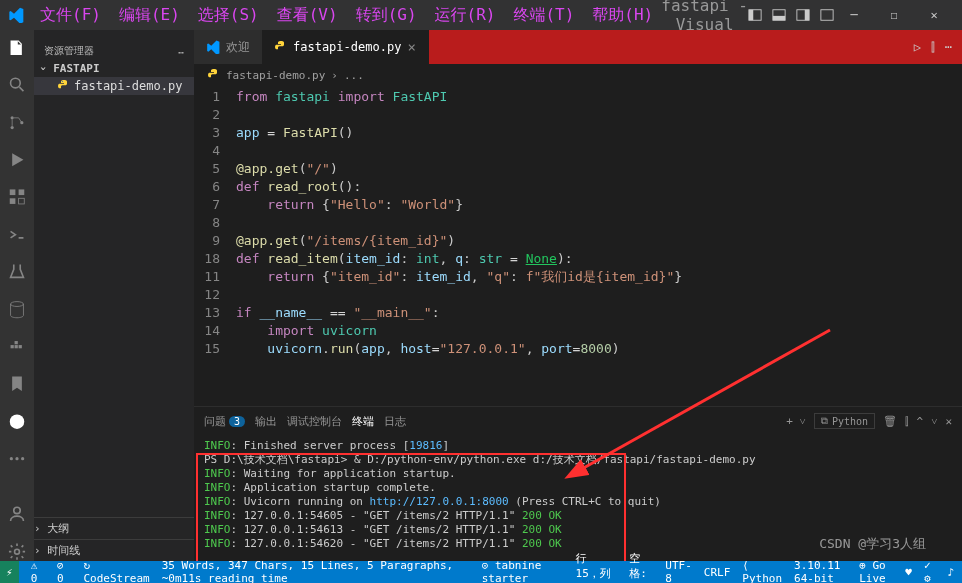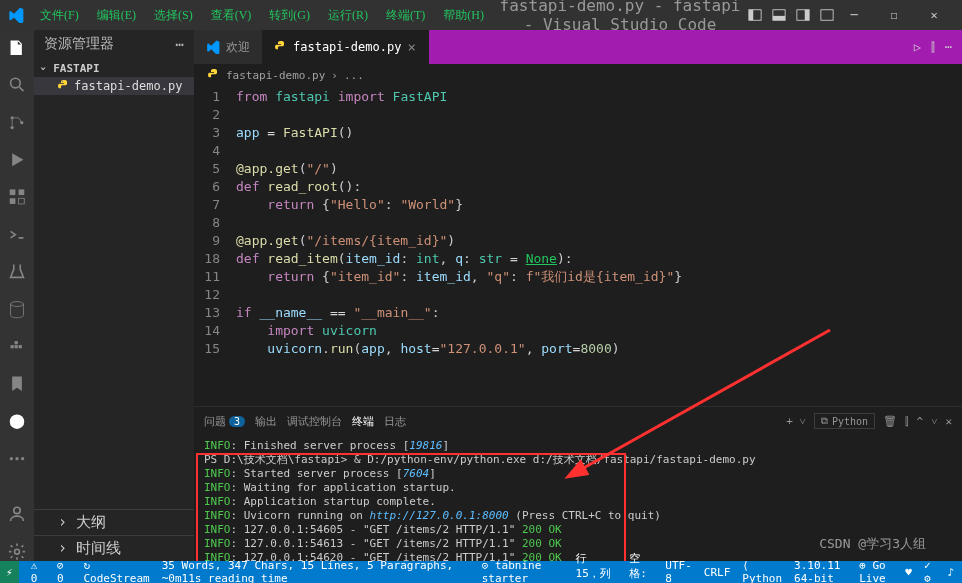--- a/index.html
+++ b/index.html
@@ -1,38 +1,38 @@
 <!DOCTYPE html>
 <html><head>
 <meta charset="utf-8">
 <style>
 * { margin: 0; padding: 0; box-sizing: border-box; }
 body { font-family: "Segoe UI", Consolas, monospace; font-size: 12px; background: #1e1e1e; color: #cccccc; width: 962px; height: 583px; overflow: hidden; position: relative; }
 .titlebar { height: 30px; background: #323233; display: flex; align-items: center; padding: 0 8px; }
 .titlebar .logo { width: 16px; height: 16px; margin-right: 8px; }
 .titlebar .menu { display: flex; gap: 2px; }
-.titlebar .menu span { padding: 4px 8px; color: #22c55e; font-size: 12px; font-family: Liberation Serif, serif; }
+.titlebar .menu span { padding: 4px 8px; color: #d946ef; font-size: 16px; }
 .titlebar .center { flex: 1; text-align: center; color: #999; font-size: 16px; }
 .titlebar .right { display: flex; gap: 10px; align-items: center; }
 .titlebar .right .icon { width: 14px; height: 14px; color: #ccc; }
 .winbtn { width: 40px; height: 30px; display: flex; align-items: center; justify-content: center; color: #ccc; }
 .main { display: flex; height: calc(100% - 30px - 22px); }
 .activitybar { width: 34px; background: #333333; display: flex; flex-direction: column; align-items: center; padding-top: 8px; gap: 18px; }
 .activitybar .aicon { width: 20px; height: 20px; color: #858585; }
 .activitybar .aicon.active { color: #fff; }
 .activitybar .spacer { flex: 1; }
 .sidebar { width: 160px; background: #252526; display: flex; flex-direction: column; }
-.sidebar-hdr { height: 28px; display: flex; align-items: center; padding: 0 10px; font-size: 14px; color: #bbb; justify-content: space-between; }
+.sidebar-hdr { height: 28px; display: flex; align-items: flex-end; padding: 0 10px; font-size: 10px; color: #bbb; justify-content: space-between; }
 .sidebar-section { padding: 2px 0; }
 .sidebar-section .sec-title { font-size: 11px; font-weight: bold; padding: 2px 6px; color: #ccc; }
 .sidebar-section .file { padding: 2px 8px 2px 24px; color: #ddd; font-size: 12px; background: #37373d; display: flex; align-items: center; gap: 4px; }
 .sidebar-bottom { margin-top: auto; }
-.sidebar-bottom .row { padding: 3px 24px; font-size: 15px; color: #ccc; border-top: 1px solid #3c3c3c; }
+.sidebar-bottom .row { padding: 3px 0; font-size: 11px; color: #ccc; border-top: 1px solid #3c3c3c; }
 .editor-area { flex: 1; display: flex; flex-direction: column; background: #1e1e1e; }
-.tabbar { height: 34px; background: #a21caf; display: flex; align-items: stretch; }
+.tabbar { height: 34px; background: #b91c1c; display: flex; align-items: stretch; }
 .tab { padding: 0 12px; display: flex; align-items: center; gap: 6px; font-size: 12px; color: #969696; background: #2d2d2d; border-right: 1px solid #1e1e1e; }
 .tab.active { background: #1e1e1e; color: #fff; }
 .tab .close { color: #888; font-size: 14px; }
 .tabbar .actions { margin-left: auto; display: flex; align-items: center; gap: 10px; padding: 0 10px; color: #ccc; }
 .breadcrumb { height: 22px; padding: 0 14px; display: flex; align-items: center; gap: 6px; font-size: 11px; color: #a0a0a0; }
 .code { flex: 1; display: flex; font-family: Consolas, monospace; font-size: 13px; overflow: hidden; position: relative; }
 .gutter { width: 34px; text-align: right; color: #858585; padding: 2px 8px 0 0; line-height: 18px; }
 .codelines { flex: 1; padding: 2px 0 0 8px; line-height: 18px; white-space: pre; }
 .k1 { color: #c586c0; } 
 .k2 { color: #4ec9b0; } 
@@ -44,21 +44,21 @@
 .op { color: #d4d4d4; }
 .k3 { color: #22c55e; text-decoration: underline; } 
 .panel { height: 155px; background: #1e1e1e; border-top: 1px solid #2d2d2d; display: flex; flex-direction: column; }
 .panel-tabs { height: 28px; display: flex; align-items: center; gap: 10px; padding: 0 10px; font-size: 11px; color: #969696; }
 .panel-tabs .pt.active { color: #fff; }
 .panel-tabs .badge { background: #0e639c; color: #fff; border-radius: 8px; padding: 0 5px; font-size: 10px; margin-left: 3px; }
 .panel-tabs .right { margin-left: auto; display: flex; gap: 8px; align-items: center; }
 .panel-tabs .shellsel { border: 1px solid #3c3c3c; padding: 1px 6px; display: flex; align-items: center; gap: 4px; font-size: 10px; }
 .terminal { flex: 1; padding: 4px 10px; font-family: Consolas, monospace; font-size: 11px; line-height: 14px; overflow: hidden; position: relative; }
 .terminal .info { color: #4ec94e; }
-.terminal .url { color: #5cbcff; font-style: italic; }
+.terminal .url { color: #5cbcff; }
 .terminal .ok { color: #4ec94e; margin-top: 38px; }
 .terminal .dim { color: #cccccc; }
 .redbox { position: absolute; border: 2px solid #ff3030; pointer-events: none; }
 .arrow { position: absolute; pointer-events: none; }
 .statusbar { position: absolute; bottom: 0; left: 0; right: 0; height: 22px; background: #007acc; display: flex; align-items: center; padding: 0 8px; font-size: 11px; color: #fff; gap: 12px; }
 .statusbar .sbi { display: flex; align-items: center; gap: 4px; }
 .statusbar .right { margin-left: auto; display: flex; gap: 12px; }
 .watermark { position: absolute; bottom: 30px; right: 36px; color: rgba(230,230,230,0.6); font-size: 13px; pointer-events: none; }
 .pyicon { width: 12px; height: 12px; }
 svg { display: block; }
@@ -252,21 +252,20 @@
           <span>⫿</span>
           <span>^</span>
           <span>˅</span>
           <span>✕</span>
         </div>
       </div>
       <div class="terminal" id="terminal">
         <div class="redbox" style="left:2px; top:18px; width:430px; height:116px;"></div>
       <div><span class="info">INFO</span>:     Finished server process [<span class="url">19816</span>]</div>
           <div><span class="dim">PS D:\技术文档\fastapi&gt; &amp; D:/python-env/python.exe d:/技术文档/fastapi/fastapi-demo.py</span></div>
-          <div><span class="info">INFO</span>:     Started server process [<span class="url">7604</span>]</div>
           <div><span class="info">INFO</span>:     Waiting for application startup.</div>
           <div><span class="info">INFO</span>:     Application startup complete.</div>
           <div><span class="info">INFO</span>:     Uvicorn running on <span class="url">http://127.0.0.1:8000</span> (Press CTRL+C to quit)</div>
           <div><span class="info">INFO</span>:     127.0.0.1:54605 - <span class="dim">"GET /items/2 HTTP/1.1"</span> <span class="ok">200 OK</span></div>
           <div><span class="info">INFO</span>:     127.0.0.1:54613 - <span class="dim">"GET /items/2 HTTP/1.1"</span> <span class="ok">200 OK</span></div>
           <div><span class="info">INFO</span>:     127.0.0.1:54620 - <span class="dim">"GET /items/2 HTTP/1.1"</span> <span class="ok">200 OK</span></div>
         </div>
     </div>
   </div>
 </div>

